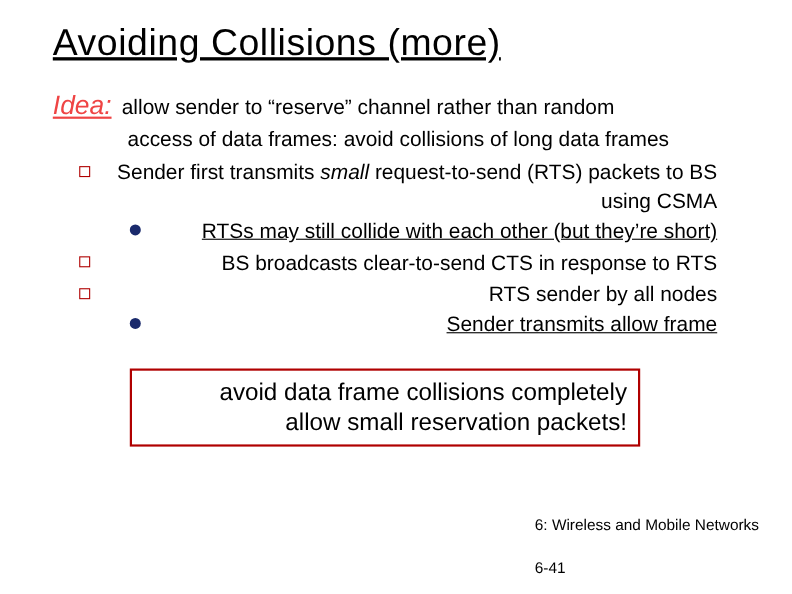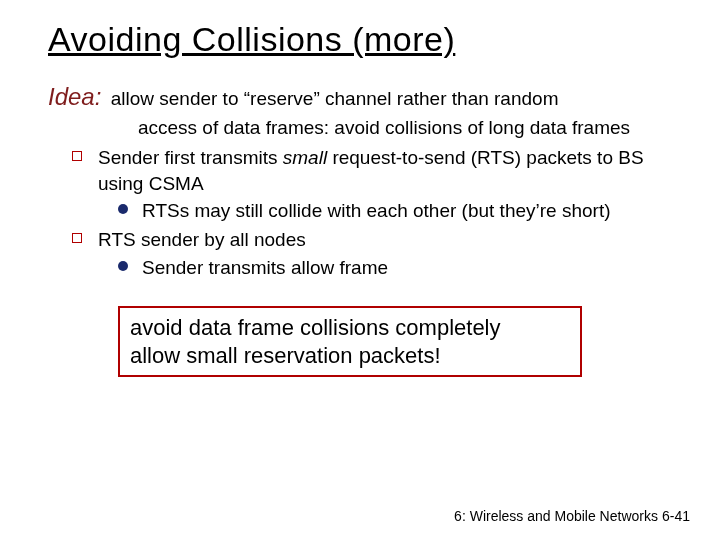--- a/index.html
+++ b/index.html
@@ -25,42 +25,43 @@
     margin: 0 0 22px 0;
     font-weight: normal;
     letter-spacing: 0.5px;
   }
   .idea-line {
     font-size: 19px;
     line-height: 1.35;
     margin: 0 0 2px 0;
   }
   .idea-label {
-    color: #7f1d1d;
+    color: #ef4444;
     font-style: italic;
+    text-decoration: underline;
     font-size: 24px;
     margin-right: 4px;
   }
   .idea-continue {
     font-size: 19px;
     line-height: 1.35;
     margin: 0 0 4px 68px;
-    text-align: center;
   }
   ul.bullets {
     list-style: none;
     padding: 0;
     margin: 0 0 0 24px;
   }
   ul.bullets > li {
     position: relative;
     padding-left: 26px;
     font-size: 19px;
     line-height: 1.35;
     margin: 0 0 3px 0;
+    text-align: right;
   }
   ul.bullets > li > .sq {
     position: absolute;
     left: 0;
     top: 6px;
     width: 10px;
     height: 10px;
     border: 1.5px solid #b00000;
     box-sizing: border-box;
   }
@@ -68,48 +69,50 @@
     list-style: none;
     padding: 0;
     margin: 2px 0 2px 20px;
   }
   ul.sub > li {
     position: relative;
     padding-left: 24px;
     font-size: 19px;
     line-height: 1.35;
     margin: 0 0 2px 0;
+    text-decoration: underline;
   }
   ul.sub > li > .circ {
     position: absolute;
     left: 0;
     top: 6px;
     width: 10px;
     height: 10px;
     border-radius: 50%;
     background: #1a2a6c;
   }
   .em-italic { font-style: italic; }
   .callout {
     margin: 26px auto 0 auto;
     width: 440px;
     border: 2.5px solid #b00000;
     padding: 6px 10px;
-    text-align: left;
+    text-align: right;
     font-size: 22px;
     line-height: 1.25;
   }
   .footer {
     position: absolute;
     bottom: 16px;
     right: 30px;
     font-size: 14px;
     display: flex;
-    gap: 4px;
+    gap: 23px;
     align-items: baseline;
+    flex-direction: column;
   }
 </style>
 </head>
 <body>
 
 <div class="slide">
 
   <h1 class="title">Avoiding Collisions (more)</h1>
 
   <p class="idea-line">
@@ -124,20 +127,24 @@
       <span>Sender first transmits </span><span class="em-italic">small</span><span> request-to-send (RTS) packets to BS using CSMA</span>
       <ul class="sub">
         <li>
           <span class="circ"></span>
           <span>RTSs may still collide with each other (but they’re short)</span>
         </li>
       </ul>
     </li>
     <li>
       <span class="sq"></span>
+      <span>BS broadcasts clear-to-send CTS in response to RTS</span>
+    </li>
+    <li>
+      <span class="sq"></span>
       <span>RTS sender by all nodes</span>
       <ul class="sub">
         <li>
           <span class="circ"></span>
           <span>Sender transmits allow frame</span>
         </li>
       </ul>
     </li>
   </ul>
 

